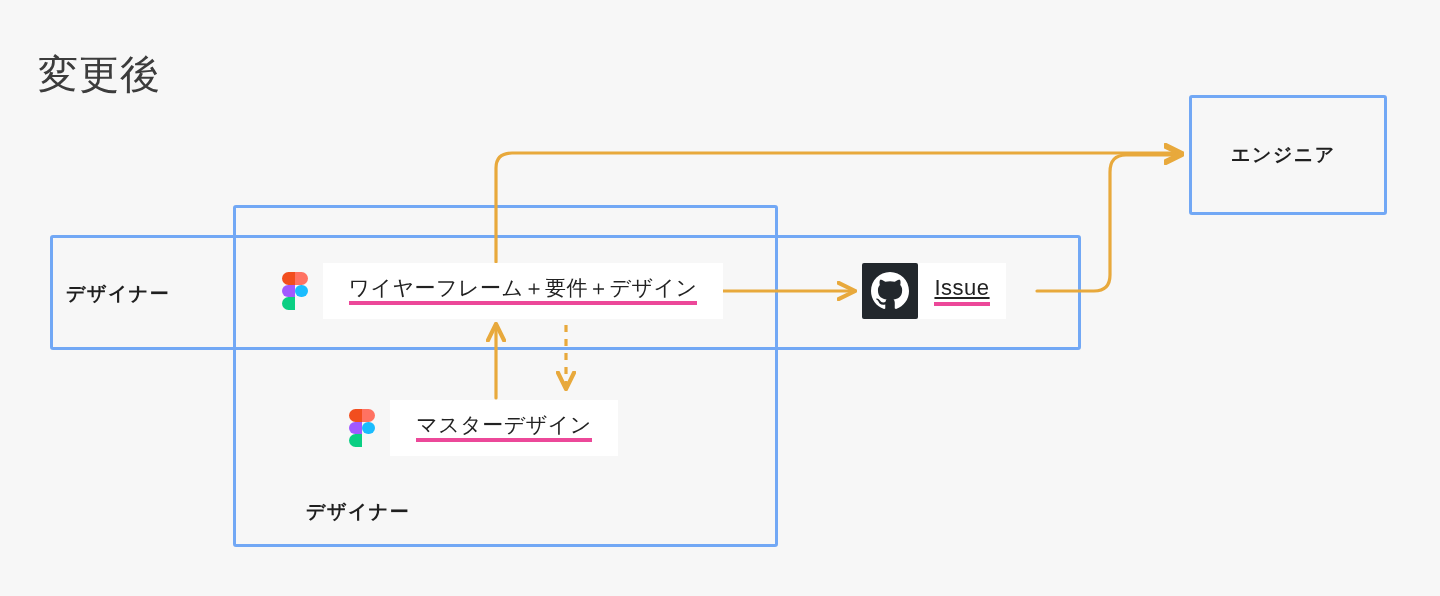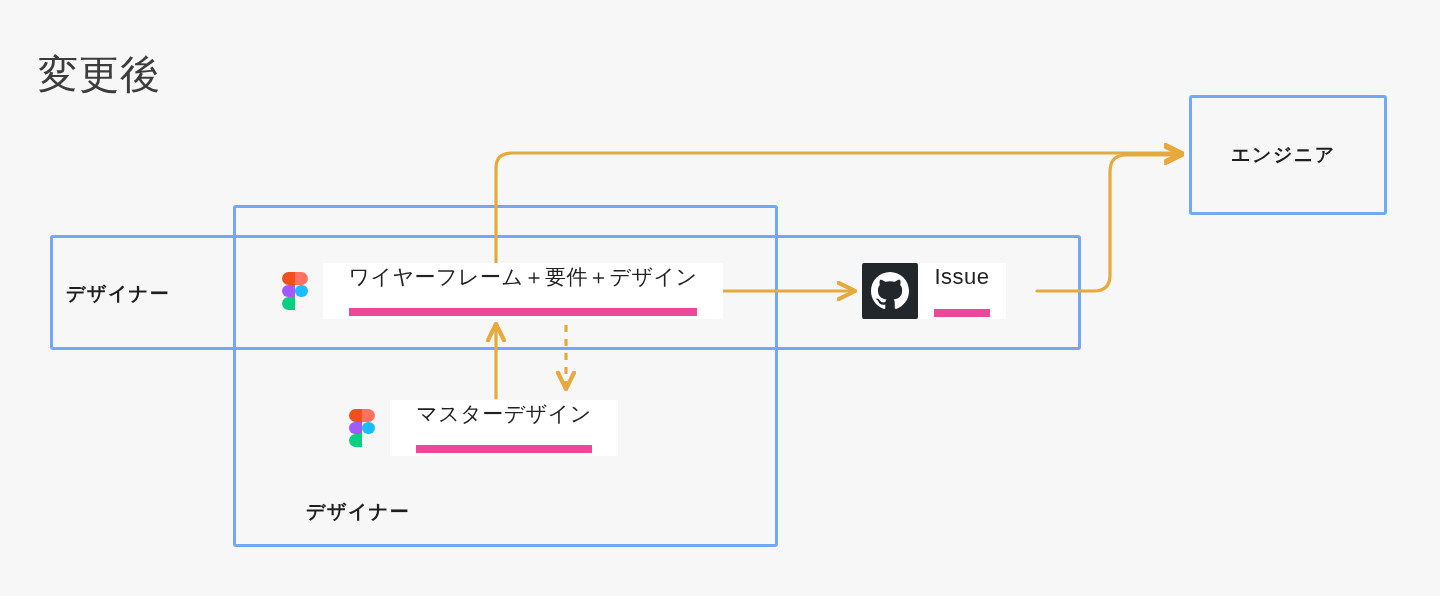--- a/index.html
+++ b/index.html
@@ -92,30 +92,30 @@
     display: flex;
     align-items: center;
     box-sizing: border-box;
     padding: 0 18px;
     font-size: 21px;
     color: #222222;
     letter-spacing: 0.5px;
     white-space: nowrap;
   }
   .chip .chip-label span {
-    border-bottom: 8px solid #ec4899;
-    padding-bottom: 21px;
+    border-bottom: 4px solid #ec4899;
+    padding-bottom: 3px;
     line-height: 1;
   }
 
   .chip.wireframe   { left: 267px; top: 263px; }
   .chip.wireframe .chip-label { width: 400px; justify-content: center; }
 
   .chip.issue       { left: 862px; top: 263px; }
-  .chip.issue .chip-label { width: 88px; justify-content: center; font-size: 22px; }
+  .chip.issue .chip-label { width: 88px; justify-content: center; font-size: 22px; text-decoration: underline; }
 
   .chip.master      { left: 334px; top: 400px; }
   .chip.master .chip-label { width: 228px; justify-content: center; }
 
   
   .figma {
     position: relative;
     width: 26px;
     height: 38px;
   }

